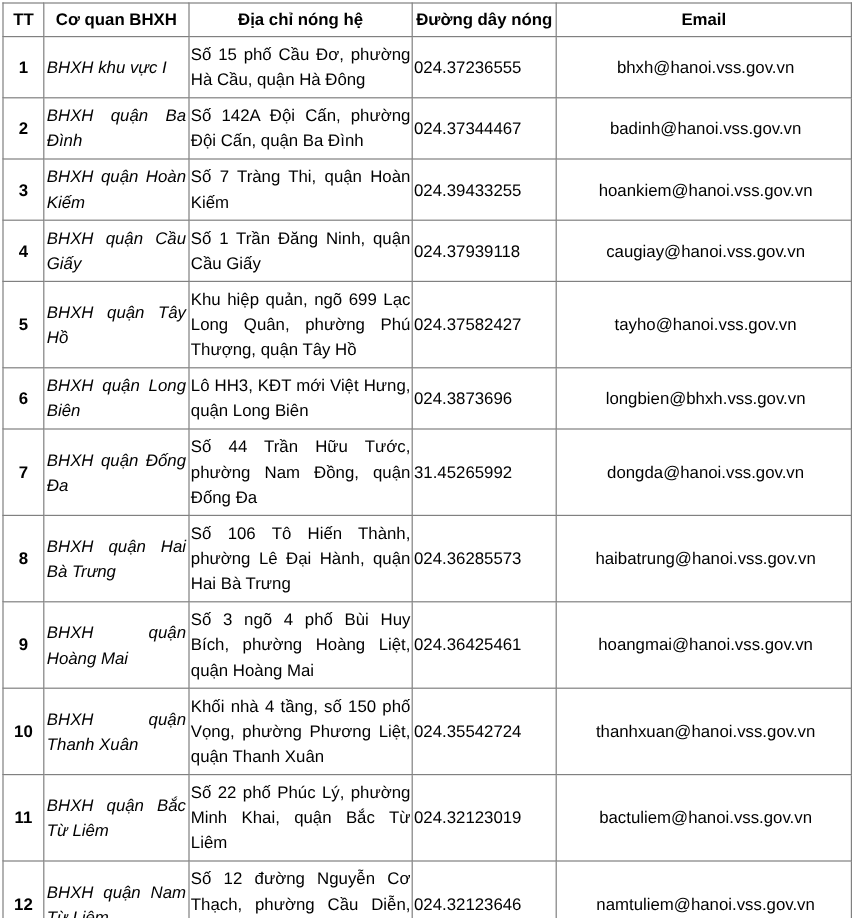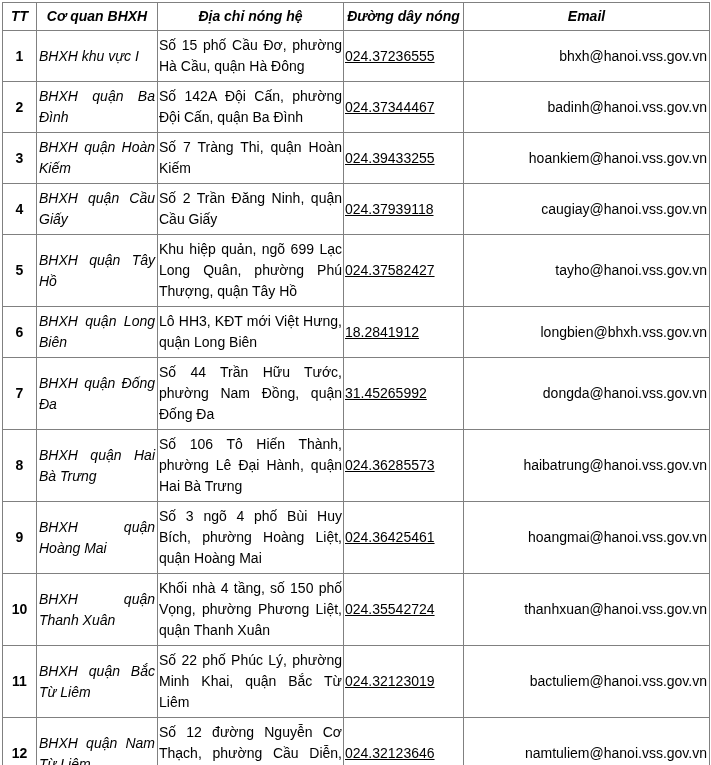--- a/index.html
+++ b/index.html
@@ -32,21 +32,20 @@
     line-height:21px;
     color:var(--text-color);
     vertical-align:middle;
     overflow:hidden;
   }
   .contact-table th{
     font-weight:bold;
     text-align:center;
     height:28px;
     padding:2px;
-    font-style:italic;
   }
   col.w-tt{width:34px;}
   col.w-org{width:121px;}
   col.w-address{width:186px;}
   col.w-hotline{width:120px;}
   col.w-email{width:246px;}
   td.c-tt{
     text-align:center;
     font-weight:bold;
     padding:4px 2px;
@@ -57,24 +56,23 @@
     font-style:italic;
   }
   td.c-address{
     text-align:justify;
     padding:4px 1px;
   }
   td.c-hotline{
     text-align:left;
     padding:4px 5px 4px 1px;
     white-space:nowrap;
-    text-decoration:underline;
   }
   td.c-email{
-    text-align:right;
+    text-align:center;
     padding:4px 2px 4px 5px;
     white-space:nowrap;
   }
 </style>
 </head>
 <body>
 
 <div class="page">
   <table class="contact-table">
     <colgroup>
@@ -114,38 +112,38 @@
     <td class="c-tt">3</td>
     <td class="c-org">BHXH quận Hoàn Kiếm</td>
     <td class="c-address">Số 7 Tràng Thi, quận Hoàn Kiếm</td>
     <td class="c-hotline">024.39433255</td>
     <td class="c-email">hoankiem@hanoi.vss.gov.vn</td>
   </tr>
 
   <tr>
     <td class="c-tt">4</td>
     <td class="c-org">BHXH quận Cầu Giấy</td>
-    <td class="c-address">Số 2 Trần Đăng Ninh, quận Cầu Giấy</td>
+    <td class="c-address">Số 1 Trần Đăng Ninh, quận Cầu Giấy</td>
     <td class="c-hotline">024.37939118</td>
     <td class="c-email">caugiay@hanoi.vss.gov.vn</td>
   </tr>
 
   <tr>
     <td class="c-tt">5</td>
     <td class="c-org">BHXH quận Tây Hồ</td>
     <td class="c-address">Khu hiệp quản, ngõ 699 Lạc Long Quân, phường Phú Thượng, quận Tây Hồ</td>
     <td class="c-hotline">024.37582427</td>
     <td class="c-email">tayho@hanoi.vss.gov.vn</td>
   </tr>
 
   <tr>
     <td class="c-tt">6</td>
     <td class="c-org">BHXH quận Long Biên</td>
     <td class="c-address">Lô HH3, KĐT mới Việt Hưng, quận Long Biên</td>
-    <td class="c-hotline">18.2841912</td>
+    <td class="c-hotline">024.3873696</td>
     <td class="c-email">longbien@bhxh.vss.gov.vn</td>
   </tr>
 
   <tr>
     <td class="c-tt">7</td>
     <td class="c-org">BHXH quận Đống Đa</td>
     <td class="c-address">Số 44 Trần Hữu Tước, phường Nam Đồng, quận Đống Đa</td>
     <td class="c-hotline">31.45265992</td>
     <td class="c-email">dongda@hanoi.vss.gov.vn</td>
   </tr>

